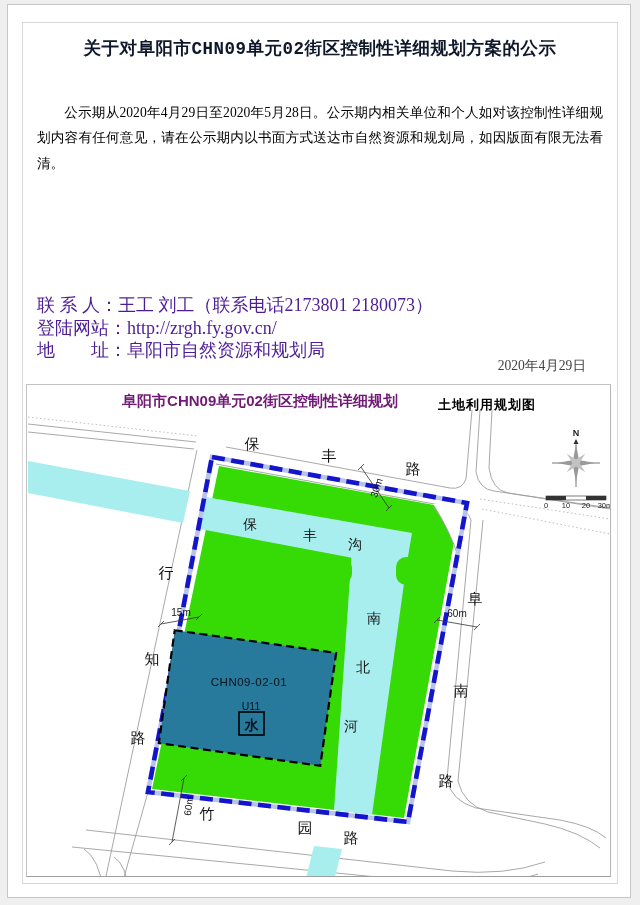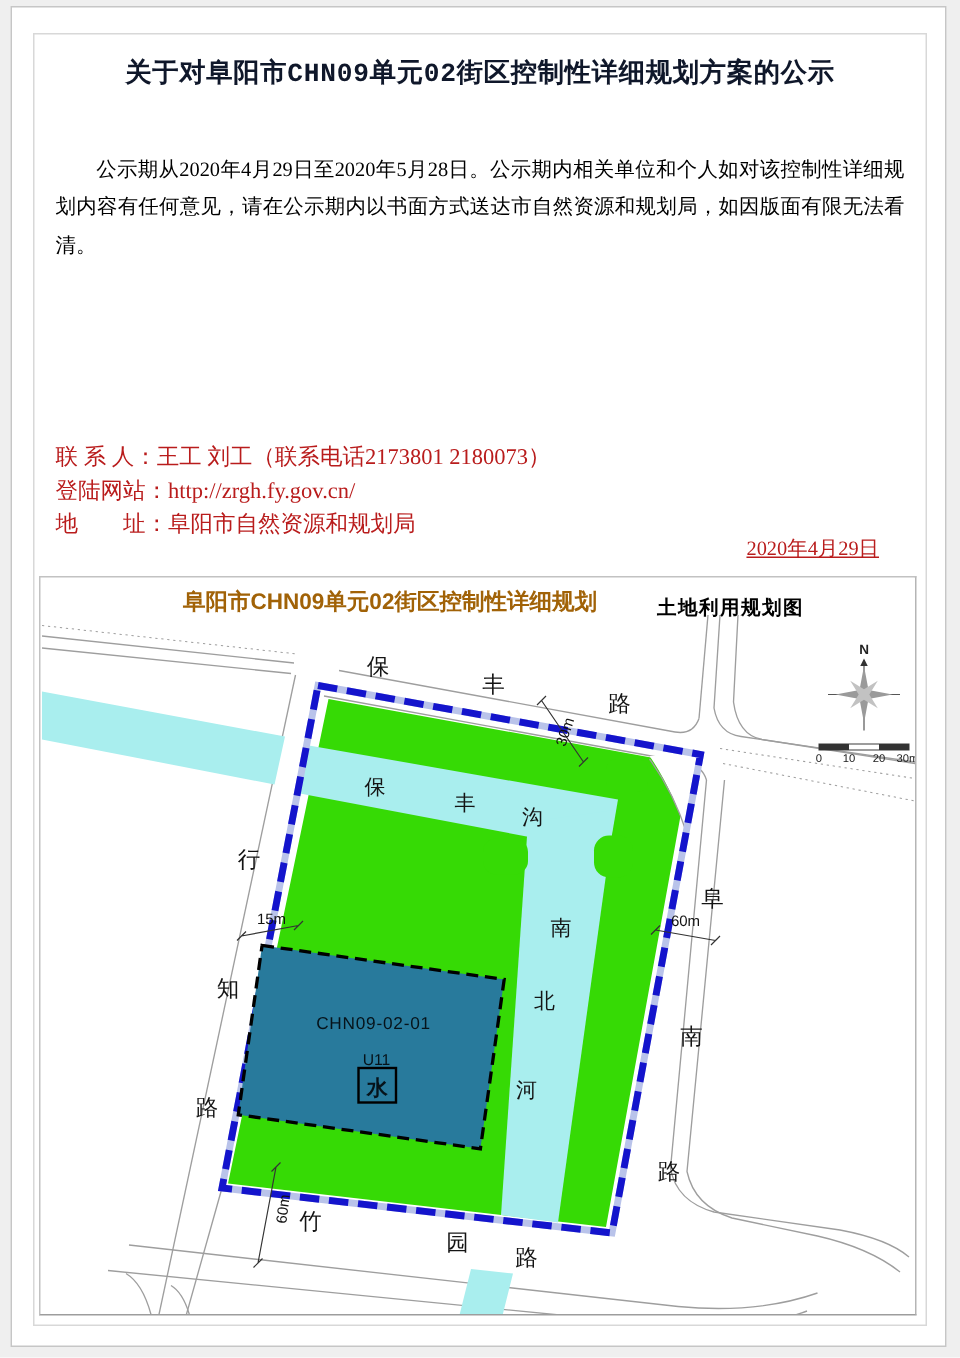--- a/index.html
+++ b/index.html
@@ -11,27 +11,27 @@
   }
   .page{position:absolute;left:7px;top:4px;width:624px;height:894px;background:#ffffff;border:1px solid #c6c6c6;box-sizing:border-box;}
   .inner-frame{position:absolute;left:22px;top:22px;width:596px;height:862px;border:1px solid #d8d8d8;box-sizing:border-box;pointer-events:none;}
   .doc-title{
     position:absolute;left:30px;top:36px;width:580px;text-align:center;
     font-family:Liberation Mono, monospace;
     font-weight:bold;font-size:17.5px;letter-spacing:.5px;color:#0f172a;
   }
   .body-text{position:absolute;left:37px;top:100px;width:566px;font-size:13.6px;line-height:25.4px;text-align:justify;color:#000;}
   .body-text p{margin:0;text-indent:2em;}
-  .contact{position:absolute;left:37px;top:294px;width:566px;font-size:15px;line-height:22.5px;color:#b91c1c;}
+  .contact{position:absolute;left:37px;top:294px;width:566px;font-size:18px;line-height:22.5px;color:#4c1d95;}
   .contact div{white-space:pre;}
-  .pub-date{position:absolute;right:54px;top:357px;font-size:13.6px;color:#b91c1c;text-decoration:underline;}
+  .pub-date{position:absolute;right:54px;top:357px;font-size:13.6px;color:#404040;}
   .map-box{position:absolute;left:26px;top:384px;width:585px;height:493px;background:#fff;border:1px solid #c2c2c2;border-bottom-color:#9d9d9d;border-right-color:#b5b5b5;box-sizing:border-box;}
   .map-title{
     position:absolute;left:80px;top:392px;width:360px;text-align:center;
-    font-family:"Liberation Sans","DejaVu Sans",sans-serif;font-weight:bold;font-size:15px;color:#a16207;
+    font-family:"Liberation Sans","DejaVu Sans",sans-serif;font-weight:bold;font-size:15px;color:#701a75;
   }
   .map-subtitle{
     position:absolute;left:438px;top:396px;width:160px;
     font-family:Liberation Serif, serif;font-weight:bold;font-size:13px;letter-spacing:1px;color:#000;
   }
   svg{position:absolute;left:28px;top:410px;}
   svg text{font-family:"Liberation Sans","DejaVu Sans",sans-serif;}
   .road-label{font-size:15px;font-weight:500;fill:#141414;}
   .water-label{font-size:14px;font-weight:500;fill:#141414;}
   .dim-label{font-size:10px;fill:#111;}

